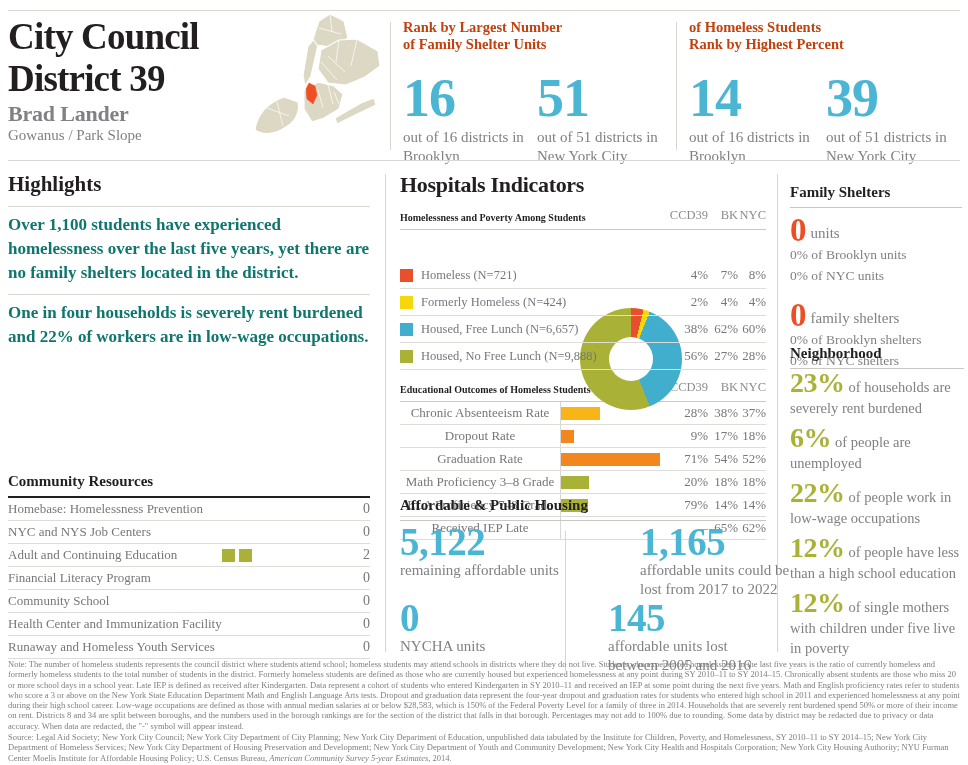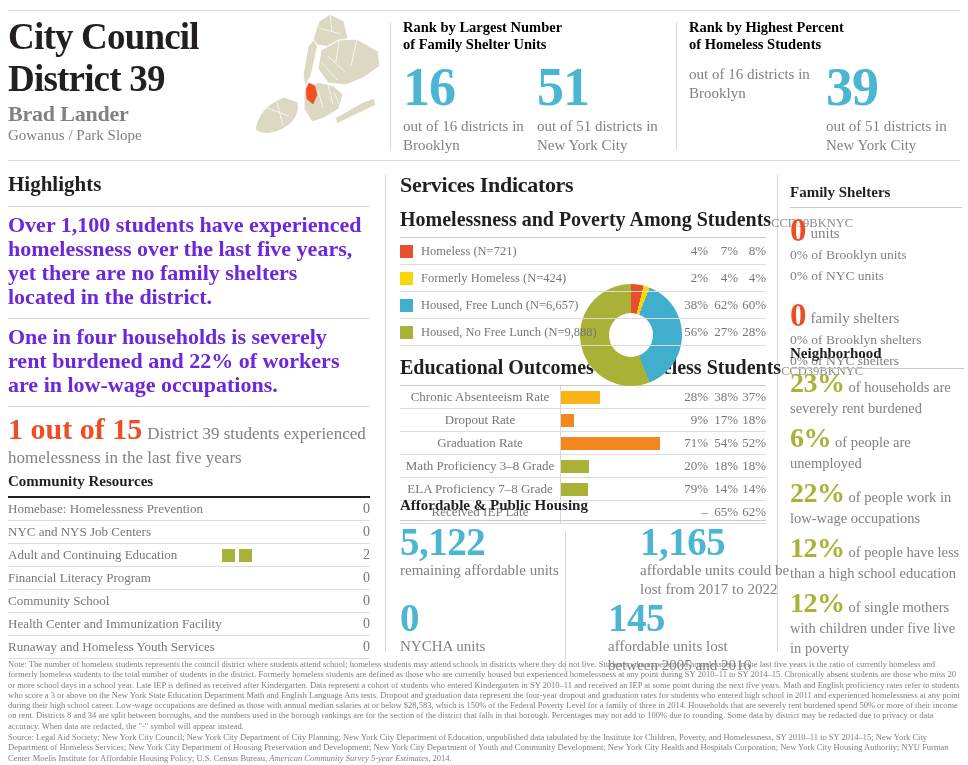--- a/index.html
+++ b/index.html
@@ -10,47 +10,47 @@
   .rule-h { position:absolute; height:1px; background:#d8d7d2; }
   .rule-v { position:absolute; width:1px; background:#d8d7d2; }
 
   
   .masthead-title { left:8px; top:16px; font-size:37px; font-weight:bold; line-height:42px; letter-spacing:-0.8px; color:#231f20; }
   .member-name { left:8px; top:101px; font-size:22px; font-weight:bold; color:#808184; letter-spacing:-0.2px; }
   .member-area { left:8px; top:127px; font-size:15px; color:#808184; }
   .map-wrap { left:253px; top:12px; width:132px; height:146px; }
 
   .rank-group { top:19px; }
-  .rank-title { font-size:14.5px; font-weight:bold; line-height:17px; color:#000000; margin-bottom:8px; }
+  .rank-title { font-size:14.5px; font-weight:bold; line-height:17px; color:#c2410c; margin-bottom:19px; }
   .rank-stats { display:flex; }
   .rank-stat { width:143px; }
   .rank-value { font-size:54px; font-weight:bold; color:#4bb5d4; line-height:52px; letter-spacing:-1px; }
   .rank-caption { margin-top:4px; font-size:15px; line-height:19px; color:#808184; width:132px; }
 
   
   #highlights { left:8px; top:172px; width:362px; }
   .hl-title { font-size:21px; font-weight:bold; margin-bottom:9px; }
-  .hl-p { border-top:1px solid #d8d7d2; padding:6px 0 9px; font-size:22px; font-weight:bold; color:#6d28d9; line-height:24px; }
+  .hl-p { border-top:1px solid #d8d7d2; padding:6px 0 9px; font-size:17px; font-weight:bold; color:#0f766e; line-height:24px; }
   .hl-stat { border-top:1px solid #d8d7d2; padding-top:7px; font-size:17px; color:#808184; line-height:24px; }
   .hl-big { font-size:30px; font-weight:bold; color:#ee4e25; margin-right:5px; line-height:30px; }
 
   #resources { left:8px; top:473px; width:362px; }
   .sec-title-sm { font-size:15px; font-weight:bold; color:#231f20; padding-bottom:6px; }
   .res-head { border-bottom:2px solid #231f20; }
   .res-row { position:relative; display:flex; align-items:center; height:23px; border-bottom:1px solid #dddcd8; font-size:13px; color:#76777a; }
   .res-label { flex:1; white-space:nowrap; }
   .res-count { font-size:14px; text-align:right; width:20px; }
   .res-squares { position:absolute; left:214px; top:5px; display:flex; gap:4px; }
   .res-square { width:13px; height:13px; background:#a9b237; }
 
   
   #indicators { left:400px; top:172px; width:366px; }
   .ci-title { font-size:22px; font-weight:bold; letter-spacing:-0.3px; margin-bottom:10px; }
   .tbl-head { display:flex; align-items:flex-end; padding-bottom:6px; border-bottom:1px solid #c9c8c4; }
-  .tbl-head .th-label { flex:1; font-size:20px; font-weight:bold; color:#231f20; white-space:nowrap; }
+  .tbl-head .th-label { flex:1; font-size:10px; font-weight:bold; color:#231f20; white-space:nowrap; }
   .col-h { font-size:12.5px; color:#8a8b8e; text-align:right; }
   .cw1 { width:46px; } .cw2 { width:30px; } .cw3 { width:28px; }
   .tbl-row { display:flex; align-items:center; height:27px; border-bottom:1px solid #dddcd8; font-size:12.5px; color:#76777a; }
   .swatch { width:13px; height:13px; margin-right:8px; flex:none; }
   .tbl-label { flex:1; white-space:nowrap; }
   .val { font-size:13px; text-align:right; color:#76777a; }
   .donut { position:absolute; left:180px; top:46px; width:102px; height:102px; border-radius:50%; z-index:1; }
   .donut::after { content:""; position:absolute; left:29px; top:29px; width:44px; height:44px; background:#fff; border-radius:50%; }
   .pt-rows { position:relative; z-index:2; }
   .out-row { display:flex; align-items:center; height:23px; border-bottom:1px solid #dddcd8; font-size:13px; color:#76777a; }
@@ -139,46 +139,44 @@
         <div class="rank-value">51</div>
         <div class="rank-caption">out of 51 districts in New York City</div>
       </div>
     </div>
   </div>
 
   <div class="rule-v" style="left:676px; top:22px; height:128px;"></div>
 
   <div class="abs rank-group" style="left:689px; width:272px;">
     <div class="rank-title">
+      <div>of Homeless Students</div>
       <div>Rank by Highest Percent</div>
-      <div>of Homeless Students</div>
     </div>
     <div class="rank-stats">
       <div class="rank-stat" style="width:145px;">
+        <div class="rank-value">14</div>
         <div class="rank-caption">out of 16 districts in Brooklyn</div>
       </div>
       <div class="rank-stat">
         <div class="rank-value">39</div>
         <div class="rank-caption">out of 51 districts in New York City</div>
       </div>
     </div>
   </div>
 
   <div class="rule-h" style="left:8px; top:160px; width:952px;"></div>
 
   <div class="rule-v" style="left:385px; top:174px; height:478px;"></div>
   <div class="rule-v" style="left:777px; top:174px; height:478px;"></div>
 
   <div class="abs" id="highlights">
     <div class="hl-title">Highlights</div>
     <div class="hl-p">Over 1,100 students have experienced homelessness over the last five years, yet there are no family shelters located in the district.</div>
     <div class="hl-p">One in four households is severely rent burdened and 22% of workers are in low-wage occupations.</div>
-    <div class="hl-stat">
-      <span class="hl-big">1 out of 15</span><span>District 39 students experienced homelessness in the last five years</span>
-    </div>
   </div>
 
   <div class="abs" id="resources">
     <div class="sec-title-sm res-head">Community Resources</div>
     <div class="res-row">
       <span class="res-label">Homebase: Homelessness Prevention</span>
       <span class="res-count">0</span>
     </div>
     <div class="res-row">
       <span class="res-label">NYC and NYS Job Centers</span>
@@ -204,30 +202,30 @@
       <span class="res-label">Health Center and Immunization Facility</span>
       <span class="res-count">0</span>
     </div>
     <div class="res-row">
       <span class="res-label">Runaway and Homeless Youth Services</span>
       <span class="res-count">0</span>
     </div>
   </div>
 
   <div class="abs" id="indicators" style="position:absolute;">
-    <div class="ci-title">Services Indicators</div>
+    <div class="ci-title">Hospitals Indicators</div>
 
     <div class="tbl-head">
       <span class="th-label">Homelessness and Poverty Among Students</span>
       <span class="col-h cw1">CCD39</span>
       <span class="col-h cw2">BK</span>
       <span class="col-h cw3">NYC</span>
     </div>
 
-    <div style="position:relative;">
+    <div style="position:relative;margin-top:32px;">
       <div class="donut" style="background: conic-gradient(rgb(232, 80, 45) 0%, rgb(232, 80, 45) 4%, rgb(246, 214, 12) 4%, rgb(246, 214, 12) 6%, rgb(66, 174, 205) 6%, rgb(66, 174, 205) 44%, rgb(169, 178, 55) 44%, rgb(169, 178, 55) 100%);"></div>
       <div class="pt-rows">
         <div class="tbl-row">
           <span class="swatch" style="background-color: rgb(232, 80, 45);"></span>
           <span class="tbl-label">Homeless (N=721)</span>
           <span class="val cw1">4%</span>
           <span class="val cw2">7%</span>
           <span class="val cw3">8%</span>
         </div>
         <div class="tbl-row">

